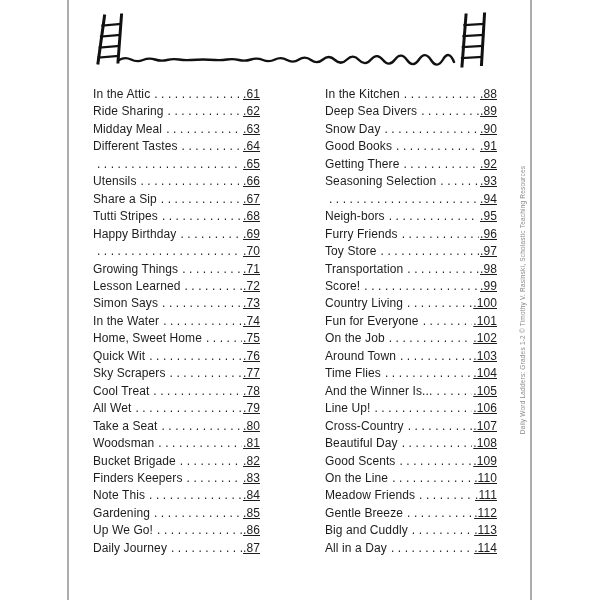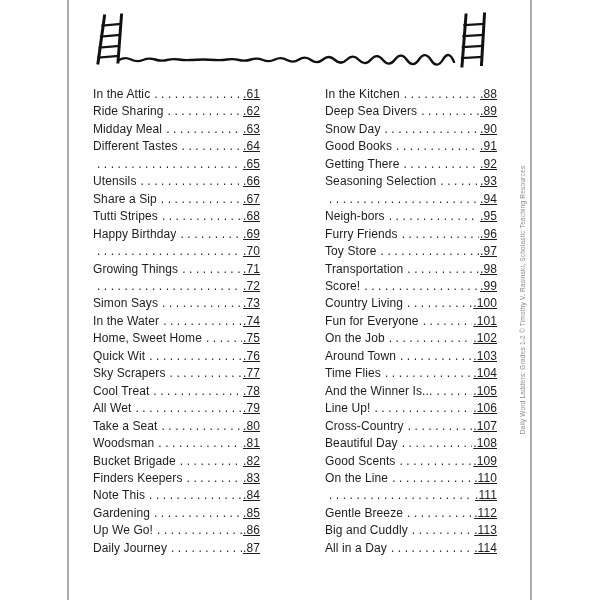--- a/index.html
+++ b/index.html
@@ -146,20 +146,21 @@
       <div class="toc-row">
     <span class="dot-leader">. . . . . . . . . . . . . . . . . . . . . . . . . . . . . . . . . . . . . . . . . . . . . . . . . . . . . . . . . . . . </span>
     <span class="page-number">.70</span>
   </div>
       <div class="toc-row">
     <span class="entry-title">Growing Things</span>
     <span class="dot-leader">. . . . . . . . . . . . . . . . . . . . . . . . . . . . . . . . . . . . . . . . . . . . . . . . . . . . . . . . . . . . </span>
     <span class="page-number">.71</span>
   </div>
       <div class="toc-row">
+    <span class="entry-title">Lesson Learned</span>
     <span class="dot-leader">. . . . . . . . . . . . . . . . . . . . . . . . . . . . . . . . . . . . . . . . . . . . . . . . . . . . . . . . . . . . </span>
     <span class="page-number">.72</span>
   </div>
       <div class="toc-row">
     <span class="entry-title">Simon Says</span>
     <span class="dot-leader">. . . . . . . . . . . . . . . . . . . . . . . . . . . . . . . . . . . . . . . . . . . . . . . . . . . . . . . . . . . . </span>
     <span class="page-number">.73</span>
   </div>
       <div class="toc-row">
     <span class="entry-title">In the Water</span>
@@ -341,20 +342,21 @@
     <span class="entry-title">Good Scents</span>
     <span class="dot-leader">. . . . . . . . . . . . . . . . . . . . . . . . . . . . . . . . . . . . . . . . . . . . . . . . . . . . . . . . . . . . </span>
     <span class="page-number">.109</span>
   </div>
       <div class="toc-row">
     <span class="entry-title">On the Line</span>
     <span class="dot-leader">. . . . . . . . . . . . . . . . . . . . . . . . . . . . . . . . . . . . . . . . . . . . . . . . . . . . . . . . . . . . </span>
     <span class="page-number">.110</span>
   </div>
       <div class="toc-row">
+    <span class="entry-title">Meadow Friends</span>
     <span class="dot-leader">. . . . . . . . . . . . . . . . . . . . . . . . . . . . . . . . . . . . . . . . . . . . . . . . . . . . . . . . . . . . </span>
     <span class="page-number">.111</span>
   </div>
       <div class="toc-row">
     <span class="entry-title">Gentle Breeze</span>
     <span class="dot-leader">. . . . . . . . . . . . . . . . . . . . . . . . . . . . . . . . . . . . . . . . . . . . . . . . . . . . . . . . . . . . </span>
     <span class="page-number">.112</span>
   </div>
       <div class="toc-row">
     <span class="entry-title">Big and Cuddly</span>

